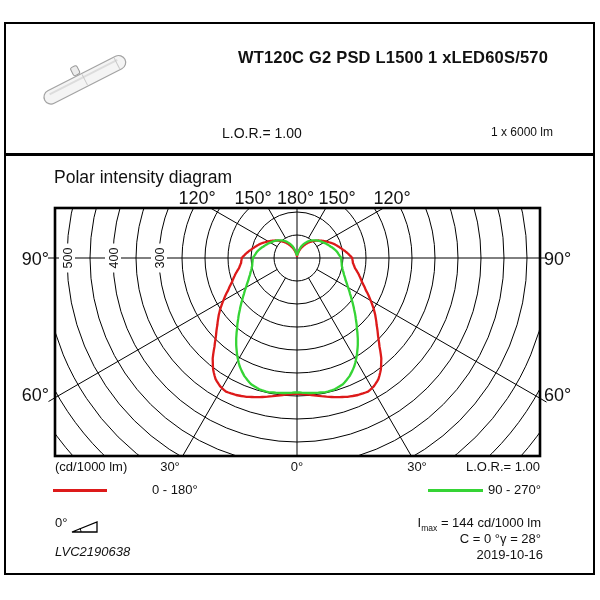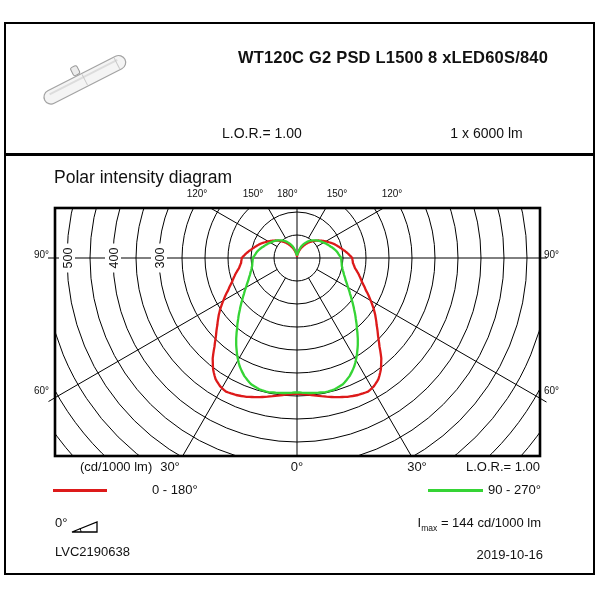--- a/index.html
+++ b/index.html
@@ -3,55 +3,55 @@
 <meta charset="utf-8">
 <style>
   html,body{margin:0;padding:0;background:#fff;}
   .page{position:relative;width:600px;height:600px;background:#fff;
         font-family:"Liberation Sans",sans-serif;color:#111;overflow:hidden;}
   .abs{position:absolute;}
   .outer-border{left:4px;top:22px;width:591px;height:553px;border:2.5px solid #000;box-sizing:border-box;}
   .header-divider{left:4px;top:153px;width:591px;height:2.5px;background:#000;}
   .report-title{left:218px;top:48px;width:350px;text-align:center;font-size:16.5px;font-weight:bold;letter-spacing:.2px;}
   .hdr-lor{left:222px;top:125px;font-size:14px;}
-  .hdr-lumen{left:420px;top:125px;width:133px;text-align:center;font-size:14px;}
+  .hdr-lumen{left:420px;top:125px;width:133px;text-align:right;font-size:12px;}
   .section-title{left:54px;top:167px;font-size:17.5px;}
-  .lbl{font-size:10px;}
+  .lbl{font-size:18px;}
   #chart-svg,#lum-icon,#tilt-icon{position:absolute;}
   #chart-svg{left:0;top:0;}
-  .unit-label{left:55px;top:459px;font-size:13px;margin-left:25px;}
+  .unit-label{left:55px;top:459px;font-size:13px;}
   .lor-bottom{left:430px;top:459px;width:110px;text-align:right;font-size:13px;}
   .legend-swatch{top:489px;height:2.6px;}
   .legend-label{top:482px;font-size:13px;}
   .tilt-label{left:55px;top:515px;font-size:13px;}
   .imax-line{left:340px;top:515px;width:201px;text-align:right;font-size:13px;}
   .imax-line sub{font-size:8.5px;}
   .cgamma-line{left:340px;top:531px;width:201px;text-align:right;font-size:13px;}
   .date-line{left:340px;top:547px;width:203px;text-align:right;font-size:13px;}
-  .doc-number{left:55px;top:544px;font-size:13px;}
+  .doc-number{left:55px;top:544px;font-size:13px;font-style:italic;}
 </style>
 </head>
 <body>
 
 <div class="page">
 
   <div class="abs outer-border"></div>
   <div class="abs header-divider"></div>
 
   <svg id="lum-icon" width="150" height="100" viewBox="0 0 150 100" style="left:20px;top:30px;">
     <g transform="rotate(-27 68 56)">
       <rect x="60" y="32" width="7" height="9" rx="2" fill="#ececec" stroke="#9a9a9a" stroke-width="1"></rect>
       <rect x="23" y="42" width="90" height="14" rx="7" fill="#f4f4f4" stroke="#a3a3a3" stroke-width="1.2"></rect>
       <line x1="30" y1="46" x2="106" y2="46" stroke="#dcdcdc" stroke-width="2"></line>
       <line x1="68" y1="43" x2="68" y2="55" stroke="#c9c9c9" stroke-width="1"></line>
       <line x1="104" y1="43" x2="104" y2="55" stroke="#c9c9c9" stroke-width="1"></line>
     </g>
   </svg>
 
-  <div class="abs report-title">WT120C G2 PSD L1500 8 xLED60S/840</div>
+  <div class="abs report-title">WT120C G2 PSD L1500 1 xLED60S/570</div>
   <div class="abs hdr-lor">L.O.R.= 1.00</div>
   <div class="abs hdr-lumen">1 x 6000 lm</div>
 
   <div class="abs section-title">Polar intensity diagram</div>
 
   <svg id="chart-svg" width="600" height="600" viewBox="0 0 600 600">
       <defs>
         <clipPath id="plotclip">
           <rect x="55" y="208" width="485" height="248"></rect>
         </clipPath>
@@ -126,16 +126,17 @@
   <div class="abs legend-swatch" style="left: 428px; width: 55px; background: rgb(53, 212, 53);"></div>
   <div class="abs legend-label" style="left:488px;">90 - 270°</div>
 
   <div class="abs tilt-label">0°</div>
   <svg id="tilt-icon" width="36" height="20" viewBox="0 0 36 20" style="left:70px;top:515px;">
     <path d="M2,17 L27,17 L27,7 Z" fill="none" stroke="#000" stroke-width="1.3"></path>
     <path d="M11,17 A9,9 0 0 0 10,13.4" fill="none" stroke="#000" stroke-width="1"></path>
   </svg>
 
   <div class="abs imax-line"><span>I</span><sub>max</sub><span> = 144 cd/1000 lm</span></div>
+  <div class="abs cgamma-line">C = 0 °γ = 28°</div>
   <div class="abs date-line">2019-10-16</div>
   <div class="abs doc-number">LVC2190638</div>
 
 </div>
 
 </body></html>

